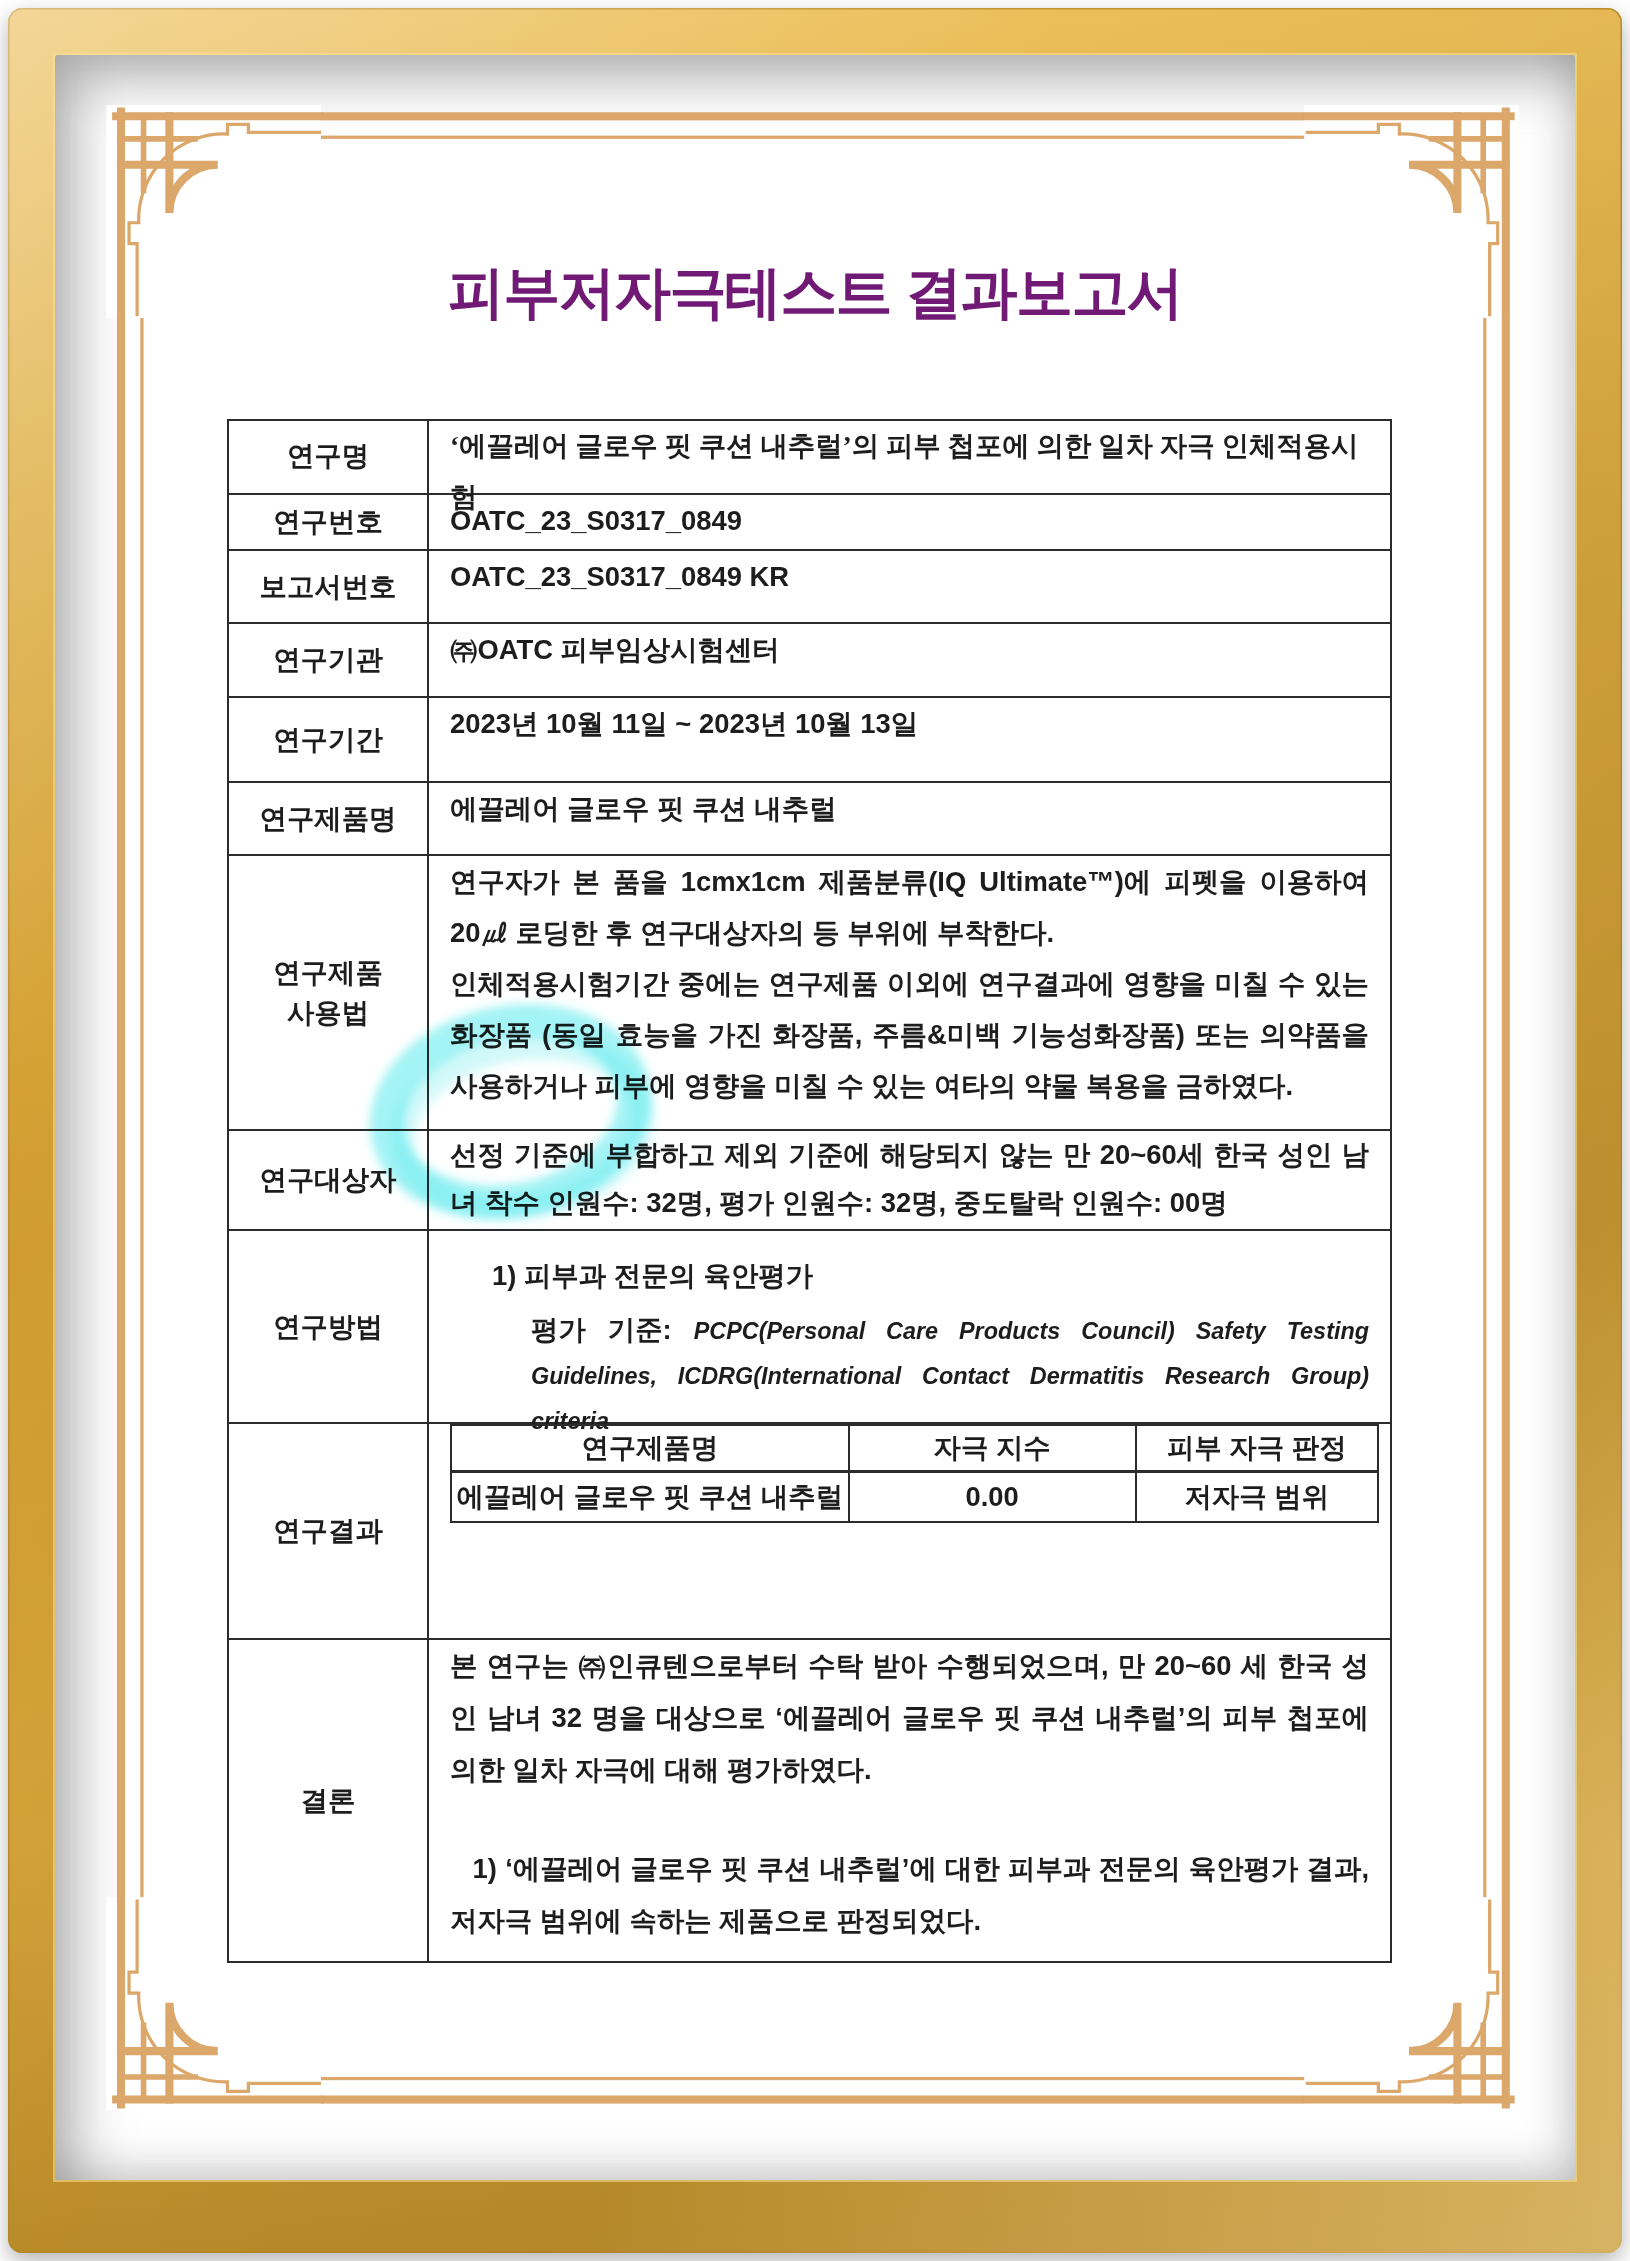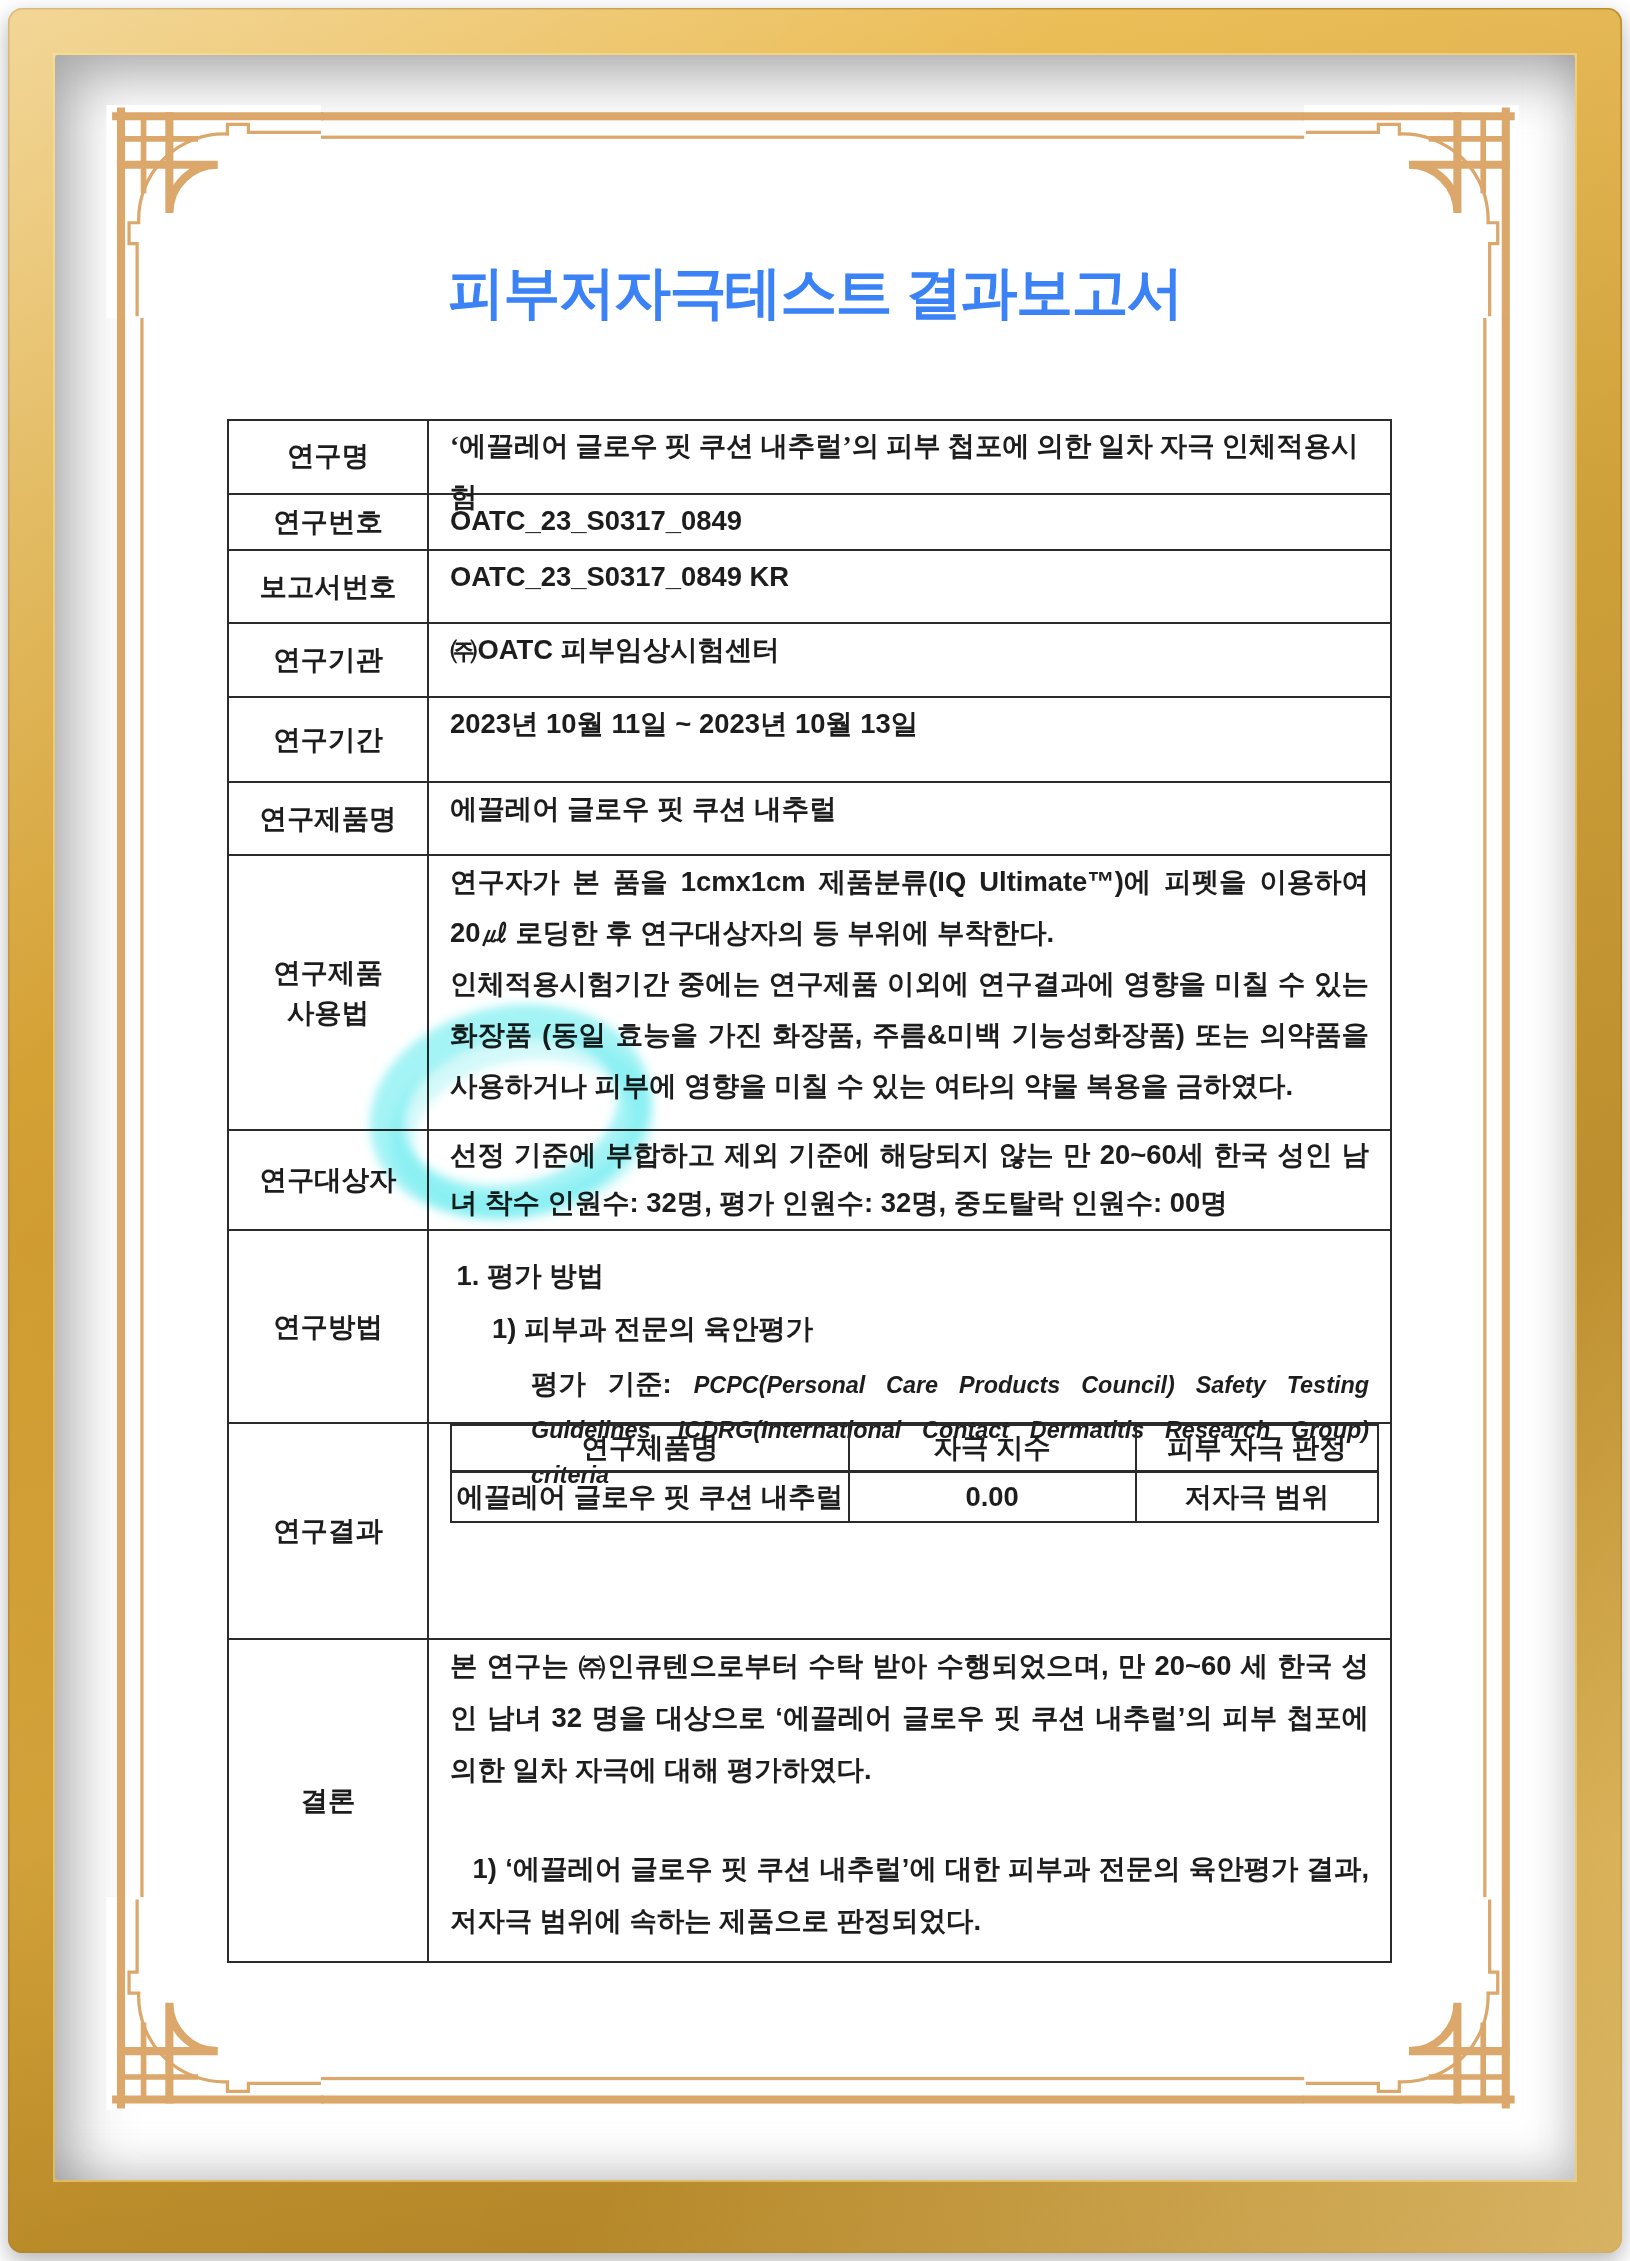--- a/index.html
+++ b/index.html
@@ -17,21 +17,21 @@
          border:7.3px solid rgba(250,226,150,.55);pointer-events:none;}
   .mat{position:absolute;left:55px;top:55px;right:55px;bottom:81px;background:#ffffff;border-radius:2.4px;
        box-shadow:inset 24px 27.4px 56px -6.5px rgba(100,100,100,.55),
                   inset -16px -21px 44px -9.7px rgba(135,135,135,.40);}
 
   
   .deco{position:absolute;left:0;top:0;pointer-events:none;}
 
   
   .title{position:absolute;left:0;right:0;top:255px;text-align:center;
-         font-size:57px;font-weight:800;letter-spacing:-1.6px;color:#3b82f6;}
+         font-size:57px;font-weight:800;letter-spacing:-1.6px;color:#701a75;}
 
   
   .rt{position:absolute;left:227px;top:419px;width:1165px;border:2.4px solid #2b2b2b;
       background:transparent;box-sizing:border-box;font-size:27.4px;font-weight:700;}
   .row{display:flex;box-sizing:border-box;border-top:2.4px solid #2b2b2b;}
   .row.first{border-top:none;font-family:Liberation Serif, serif;}
   .lab{width:200px;flex:0 0 200px;border-right:2.4px solid #2b2b2b;box-sizing:border-box;
        display:flex;flex-direction:column;align-items:center;justify-content:center;
        text-align:center;line-height:1.45;}
   .val{flex:1;box-sizing:border-box;padding:0 21px;display:flex;flex-direction:column;justify-content:flex-start;}
@@ -160,21 +160,20 @@
     <div class="row" style="height:100px">
       <div class="lab">연구대상자</div>
       <div class="val subjects">
         <p>선정 기준에 부합하고 제외 기준에 해당되지 않는 만 20~60세 한국 성인 남녀 착수 인원수: 32명, 평가 인원수: 32명, 중도탈락 인원수: 00명</p>
       </div>
     </div>
 
     <div class="row" style="height:193px">
       <div class="lab">연구방법</div>
       <div class="val method">
-        <p class="m-item">1.  평가 방법</p>
         <p class="m-item m-ind1">1)  피부과 전문의 육안평가</p>
         <p class="m-crit"><span>평가 기준:</span> <i class="m-en">PCPC(Personal Care Products Council) Safety Testing Guidelines, ICDRG(International Contact Dermatitis Research Group) criteria</i></p>
       </div>
     </div>
 
     <div class="row" style="height:216px">
       <div class="lab">연구결과</div>
       <div class="val">
         <div class="itable">
           <div class="ith">

